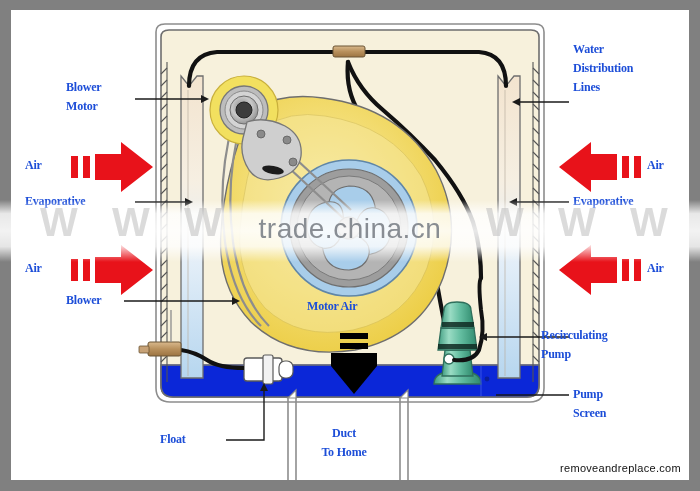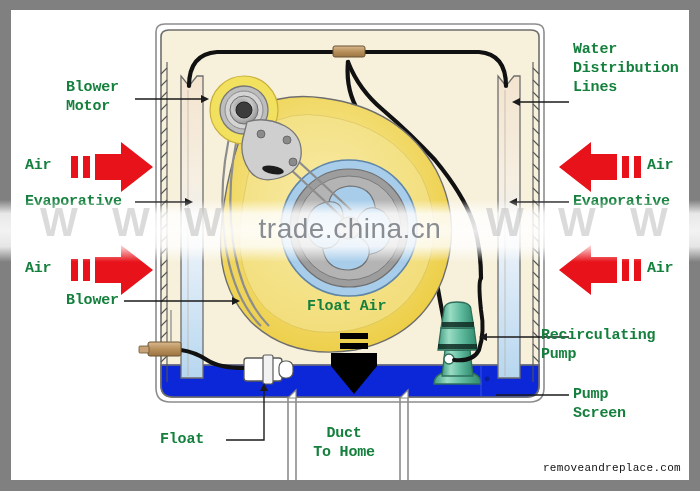--- a/index.html
+++ b/index.html
@@ -21,24 +21,24 @@
     background: #ffffff;
     overflow: hidden;
   }
   svg.diagram {
     position: absolute;
     left: 0; top: 0;
     width: 678px; height: 470px;
   }
   .lbl {
     position: absolute;
-    font-family: Liberation Mono, monospace;
+    font-family: Liberation Serif, serif;
     font-weight: bold;
-    color: #15803d;
-    font-size: 15px;
+    color: #1d4ed8;
+    font-size: 12px;
     line-height: 19px;
     white-space: pre-line;
     letter-spacing: -0.2px;
   }
   
   #wm-band {
     position: absolute;
     left: 0; top: 200px;
     width: 700px; height: 62px;
     background: linear-gradient(to bottom,
@@ -66,21 +66,21 @@
     top: 200px;
     font-family: "Liberation Sans", sans-serif;
     font-size: 40px;
     font-weight: bold;
     color: rgba(190,190,190,0.55);
     pointer-events: none;
   }
   #attribution {
     position: absolute;
     right: 8px; bottom: 6px;
-    font-family: Liberation Mono, monospace;
+    font-family: Liberation Sans, sans-serif;
     font-size: 11px;
     color: #111;
     letter-spacing: 0.3px;
     text-align: right;
   }
 </style>
 </head>
 <body>
 
 <div id="frame">
@@ -349,21 +349,21 @@
     <div class="lbl" style="left:14px; top:146px;">Air</div>
 
     <div class="lbl" style="left:14px; top:182px;">Evaporative</div>
 
     <div class="lbl" style="left:14px; top:249px;">Air</div>
 
     <div class="lbl" style="left:55px; top:281px;">Blower</div>
 
     <div class="lbl" style="left:149px; top:420px;">Float</div>
 
-    <div class="lbl" style="left:296px; top:287px;">Float Air</div>
+    <div class="lbl" style="left:296px; top:287px;">Motor Air</div>
 
     <div class="lbl" style="left:295px; top:414px; text-align:center; width:76px;">Duct
 To Home</div>
 
     <div class="lbl" style="left:562px; top:30px; width:110px;">Water
 Distribution
 Lines</div>
 
     <div class="lbl" style="left:636px; top:146px;">Air</div>
 

